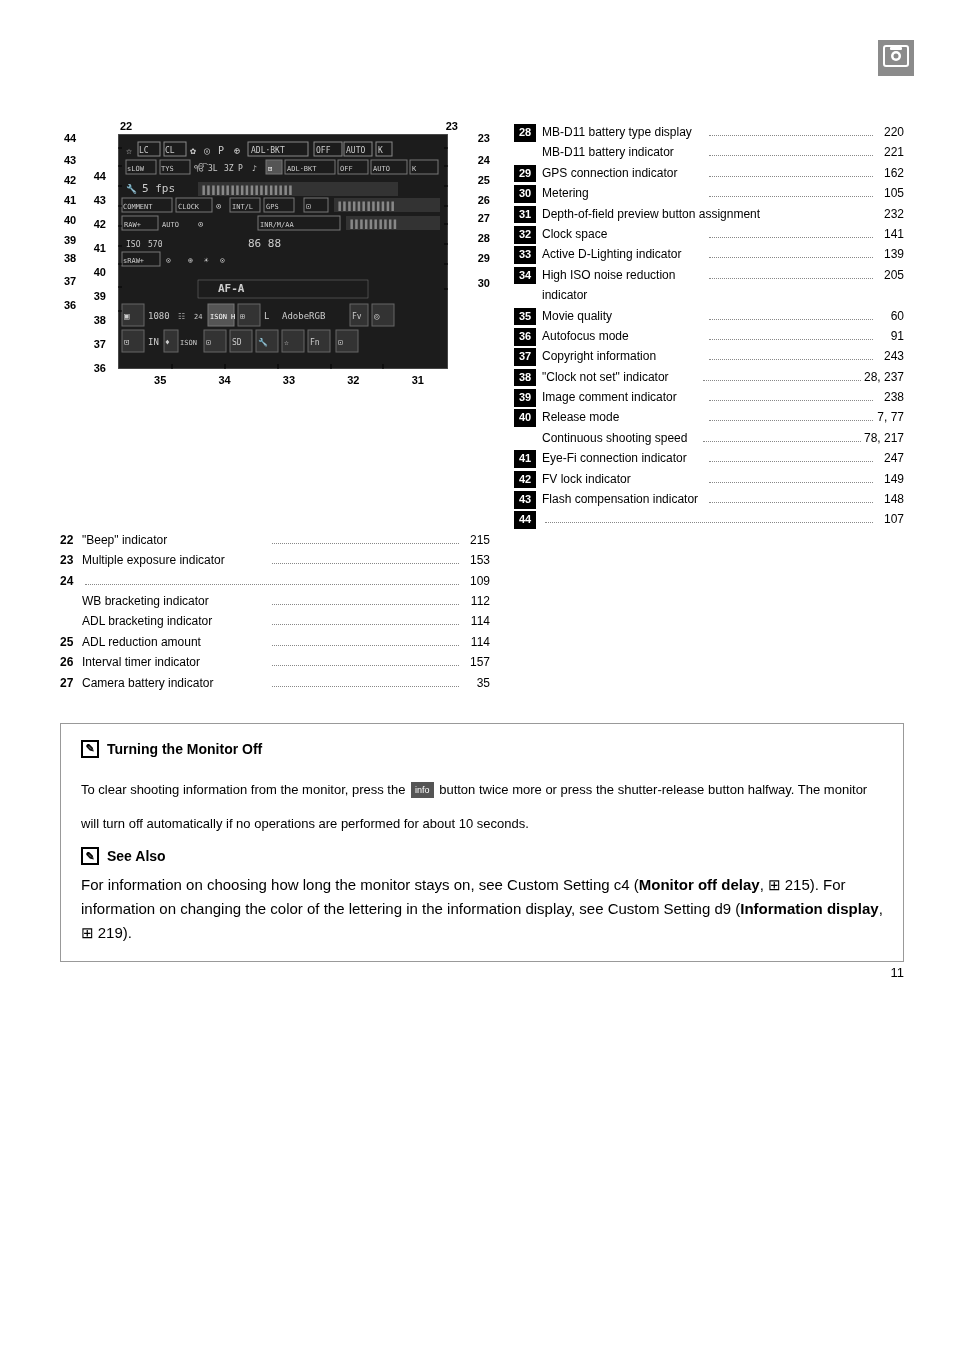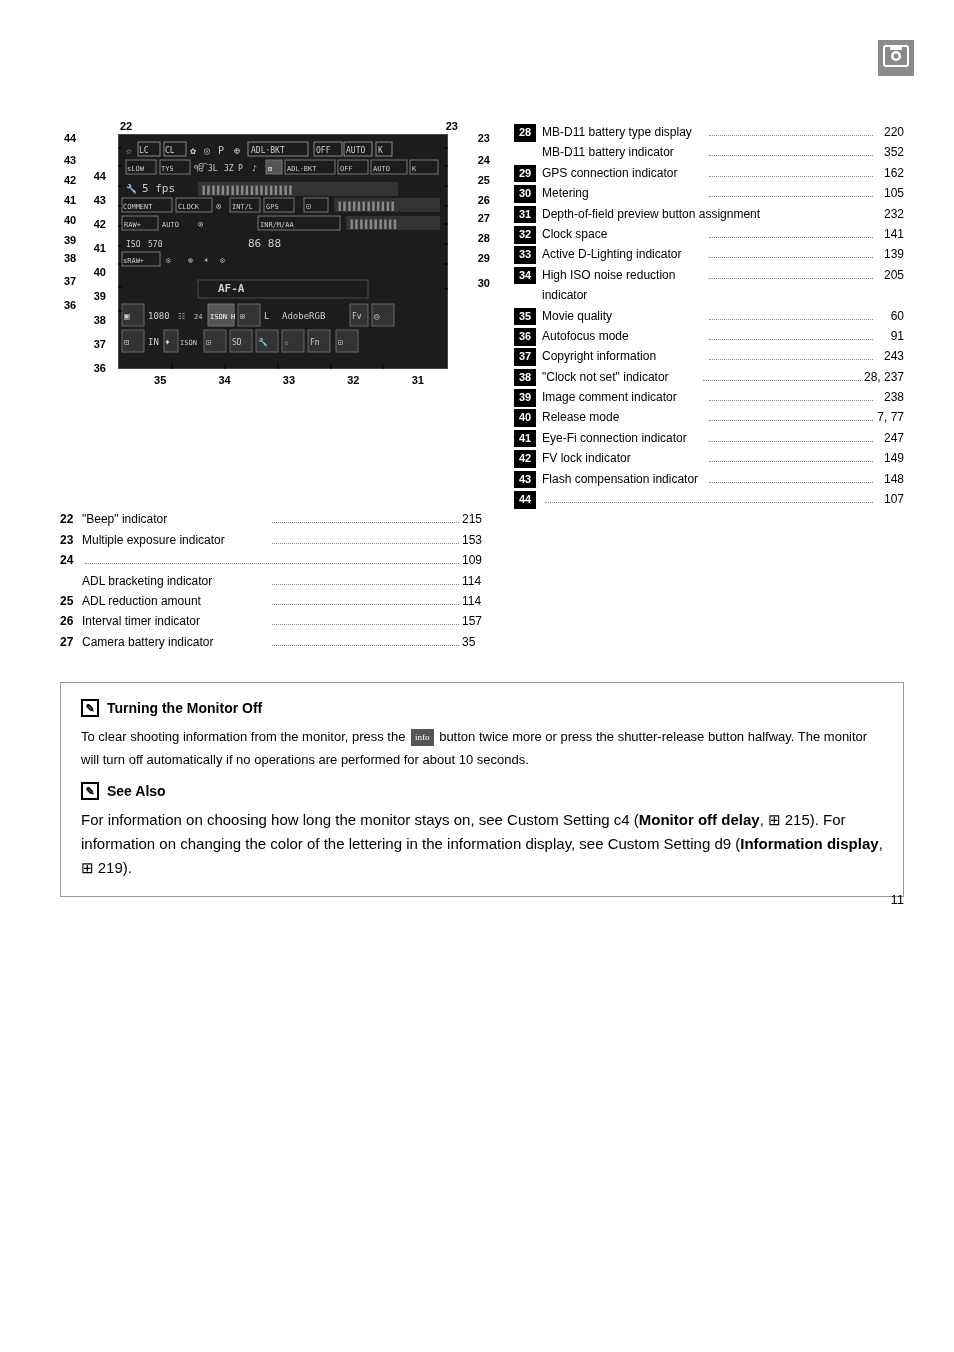--- a/index.html
+++ b/index.html
@@ -72,22 +72,21 @@
       margin-bottom: 12px;
     }
 
     .info-inline-icon {
       display: inline-block;
       background: #555;
       color: #fff;
       font-size: 9px;
       padding: 1px 4px;
       vertical-align: middle;
-      margin: 4px 2px;
-      font-family: Liberation Serif, serif;
+      margin: 16px 2px;
     }
 
     .info-box-subtitle {
       font-weight: bold;
       font-size: 14px;
       margin-bottom: 8px;
       display: flex;
       align-items: center;
       gap: 8px;
     }
@@ -97,21 +96,21 @@
       line-height: 1.6;
     }
 
     .bold-text {
       font-weight: bold;
     }
 
     
     .page-number {
       position: absolute;
-      bottom: 30px;
+      bottom: 22px;
       right: 50px;
       font-size: 13px;
     }
 
     
     .full-diagram {
       position: relative;
       margin-top: 10px;
     }
 
@@ -143,21 +142,21 @@
     .idx-leader {
       flex: 1;
       overflow: hidden;
       border-bottom: 1px dotted #888;
       margin: 0 3px 3px;
       min-width: 10px;
     }
 
     .idx-page {
       flex-shrink: 0;
-      text-align: left;
+      text-align: right;
       min-width: 28px;
     }
 
     .ridx {
       display: flex;
       align-items: baseline;
       line-height: 1.7;
       font-size: 12px;
     }
 
@@ -421,21 +420,21 @@
         <span class="ridx-num">28</span>
         <span class="ridx-label">MB-D11 battery type display</span>
         <span class="ridx-leader"></span>
         <span class="ridx-page">220</span>
       </div>
 
       <div class="ridx">
         <span class="ridx-num" style="background:transparent;color:transparent;">&nbsp;</span>
         <span class="ridx-label">MB-D11 battery indicator</span>
         <span class="ridx-leader"></span>
-        <span class="ridx-page">352</span>
+        <span class="ridx-page">221</span>
       </div>
 
       <div class="ridx">
         <span class="ridx-num">29</span>
         <span class="ridx-label">GPS connection indicator</span>
         <span class="ridx-leader"></span>
         <span class="ridx-page">162</span>
       </div>
 
       <div class="ridx">
@@ -508,20 +507,26 @@
         <span class="ridx-page">238</span>
       </div>
 
       <div class="ridx">
         <span class="ridx-num">40</span>
         <span class="ridx-label">Release mode</span>
         <span class="ridx-leader"></span>
         <span class="ridx-page">7, 77</span>
       </div>
 
+      <div class="ridx">
+        <span class="ridx-num" style="background:transparent;color:transparent;">&nbsp;</span>
+        <span class="ridx-label">Continuous shooting speed</span>
+        <span class="ridx-leader"></span>
+        <span class="ridx-page">78, 217</span>
+      </div>
 
       <div class="ridx">
         <span class="ridx-num">41</span>
         <span class="ridx-label">Eye-Fi connection indicator</span>
         <span class="ridx-leader"></span>
         <span class="ridx-page">247</span>
       </div>
 
       <div class="ridx">
         <span class="ridx-num">42</span>
@@ -560,20 +565,26 @@
       <span class="idx-leader"></span>
       <span class="idx-page">153</span>
     </div>
 
     <div class="idx">
       <span class="idx-num">24</span>
       <span class="idx-leader"></span>
       <span class="idx-page">109</span>
     </div>
 
+    <div class="idx">
+      <span class="idx-num" style="visibility:hidden;">00</span>
+      <span class="idx-label">WB bracketing indicator</span>
+      <span class="idx-leader"></span>
+      <span class="idx-page">112</span>
+    </div>
 
     <div class="idx">
       <span class="idx-num" style="visibility:hidden;">00</span>
       <span class="idx-label">ADL bracketing indicator</span>
       <span class="idx-leader"></span>
       <span class="idx-page">114</span>
     </div>
 
     <div class="idx">
       <span class="idx-num">25</span>

